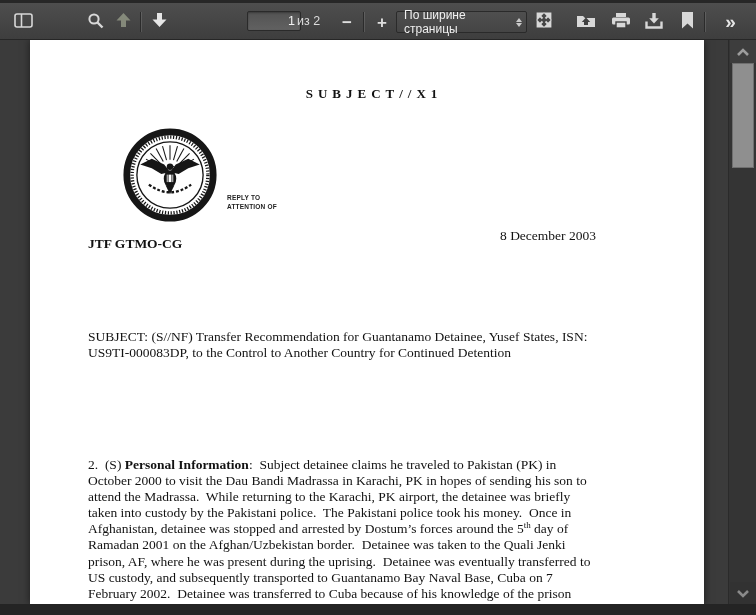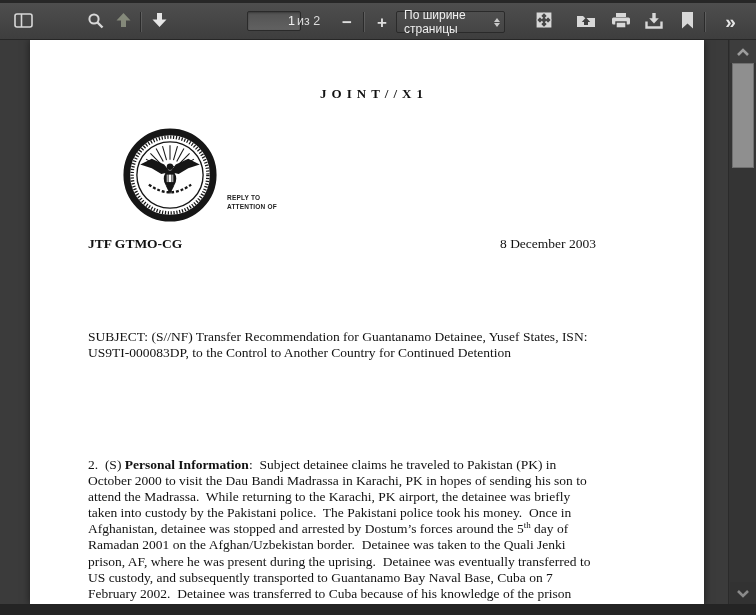--- a/index.html
+++ b/index.html
@@ -22,21 +22,21 @@
   .tb-sep{position:absolute;top:9px;width:1px;height:20px;background:#2b2b2b;box-shadow:1px 0 0 rgba(255,255,255,.12);}
   .tb-label{position:absolute;top:0;height:37px;line-height:37px;color:#dcdcdc;font-size:12.5px;}
   .page-input{
     position:absolute;left:247px;top:8px;width:42px;height:18px;
     background:linear-gradient(#535353,#616161);
     border:1px solid #2a2a2a;border-radius:2px;color:#f2f2f2;
     text-align:right;font-size:12.5px;padding:0 5px;outline:none;
     box-shadow:inset 0 1px 2px rgba(0,0,0,.3);
   }
   .zoom-select{
-    position:absolute;left:396px;top:8px;width:109px;height:22px;
+    position:absolute;left:396px;top:8px;width:131px;height:22px;
     background:linear-gradient(#4f4f4f,#454545);
     border:1px solid #2a2a2a;border-radius:2px;display:flex;align-items:center;
     color:#efefef;font-size:12px;padding:0 4px 0 7px;box-sizing:border-box;
   }
   .zoom-select .caret{margin-left:auto;display:flex;flex-direction:column;gap:1px;align-items:center;}
   .zoom-select .caret i{width:0;height:0;border-left:3.5px solid transparent;border-right:3.5px solid transparent;}
   .zoom-select .caret i.up{border-bottom:4px solid #c9c9c9;}
   .zoom-select .caret i.dn{border-top:4px solid #c9c9c9;}
   .glyph{color:#dedede;font-size:17px;font-weight:bold;line-height:1;}
   .more-glyph{color:#e6e6e6;font-size:19px;font-weight:bold;letter-spacing:-1px;}
@@ -60,21 +60,21 @@
     font-size:6.5px;font-weight:bold;color:#222;line-height:9px;letter-spacing:.2px;
   }
   .letterhead{
     position:absolute;left:200px;top:101px;width:270px;text-align:center;
     font-family:"Liberation Sans",sans-serif;font-weight:bold;color:#0e0e0e;
   }
   .lh-main{font-size:13px;letter-spacing:.3px;margin-bottom:3px;}
   .lh-sub{font-size:8.8px;line-height:11px;letter-spacing:.3px;}
   .docline{position:absolute;font-size:13.5px;white-space:pre-wrap;line-height:16px;}
   .office{left:58px;top:196px;font-weight:bold;}
-  .date{left:470px;top:196px;}
+  .date{left:470px;top:188px;}
   .para{position:absolute;left:58px;width:600px;font-size:13.5px;line-height:16.1px;white-space:pre-wrap;}
   .memo{top:242px;}
   .subj{top:289px;}
   .p1{top:350px;}
   .p2{top:417px;}
   .para b{font-weight:bold;}
   .sup{vertical-align:super;font-size:9px;line-height:0;}
   
   .scrollbar{
     position:absolute;right:0;top:40px;width:28px;height:564px;
@@ -208,21 +208,21 @@
   <div class="tb-sep" style="left:704px;"></div>
 
   <div class="tb-btn" style="left:712px;width:36px;">
     <span class="more-glyph">»</span>
   </div>
 </div>
 
 <div class="viewer">
   <div class="page">
 
-    <div class="classification">JOINT//X1</div>
+    <div class="classification">SUBJECT//X1</div>
 
     <svg class="seal" viewBox="0 0 100 100">
       <circle cx="50" cy="50" r="45" fill="#ffffff" stroke="#161616" stroke-width="7"></circle>
       <circle cx="50" cy="50" r="39.5" fill="none" stroke="#161616" stroke-width="3.6" stroke-dasharray="1.3,1.7"></circle>
       <circle cx="50" cy="50" r="34.5" fill="#ffffff" stroke="#161616" stroke-width="1.4"></circle>
       <g stroke="#161616" stroke-width="1.1">
         <line x1="50" y1="34" x2="50" y2="19"></line>
         <line x1="53.6" y1="34.5" x2="57.8" y2="20"></line>
         <line x1="46.4" y1="34.5" x2="42.2" y2="20"></line>
         <line x1="57" y1="35.9" x2="64.5" y2="22.5"></line>

